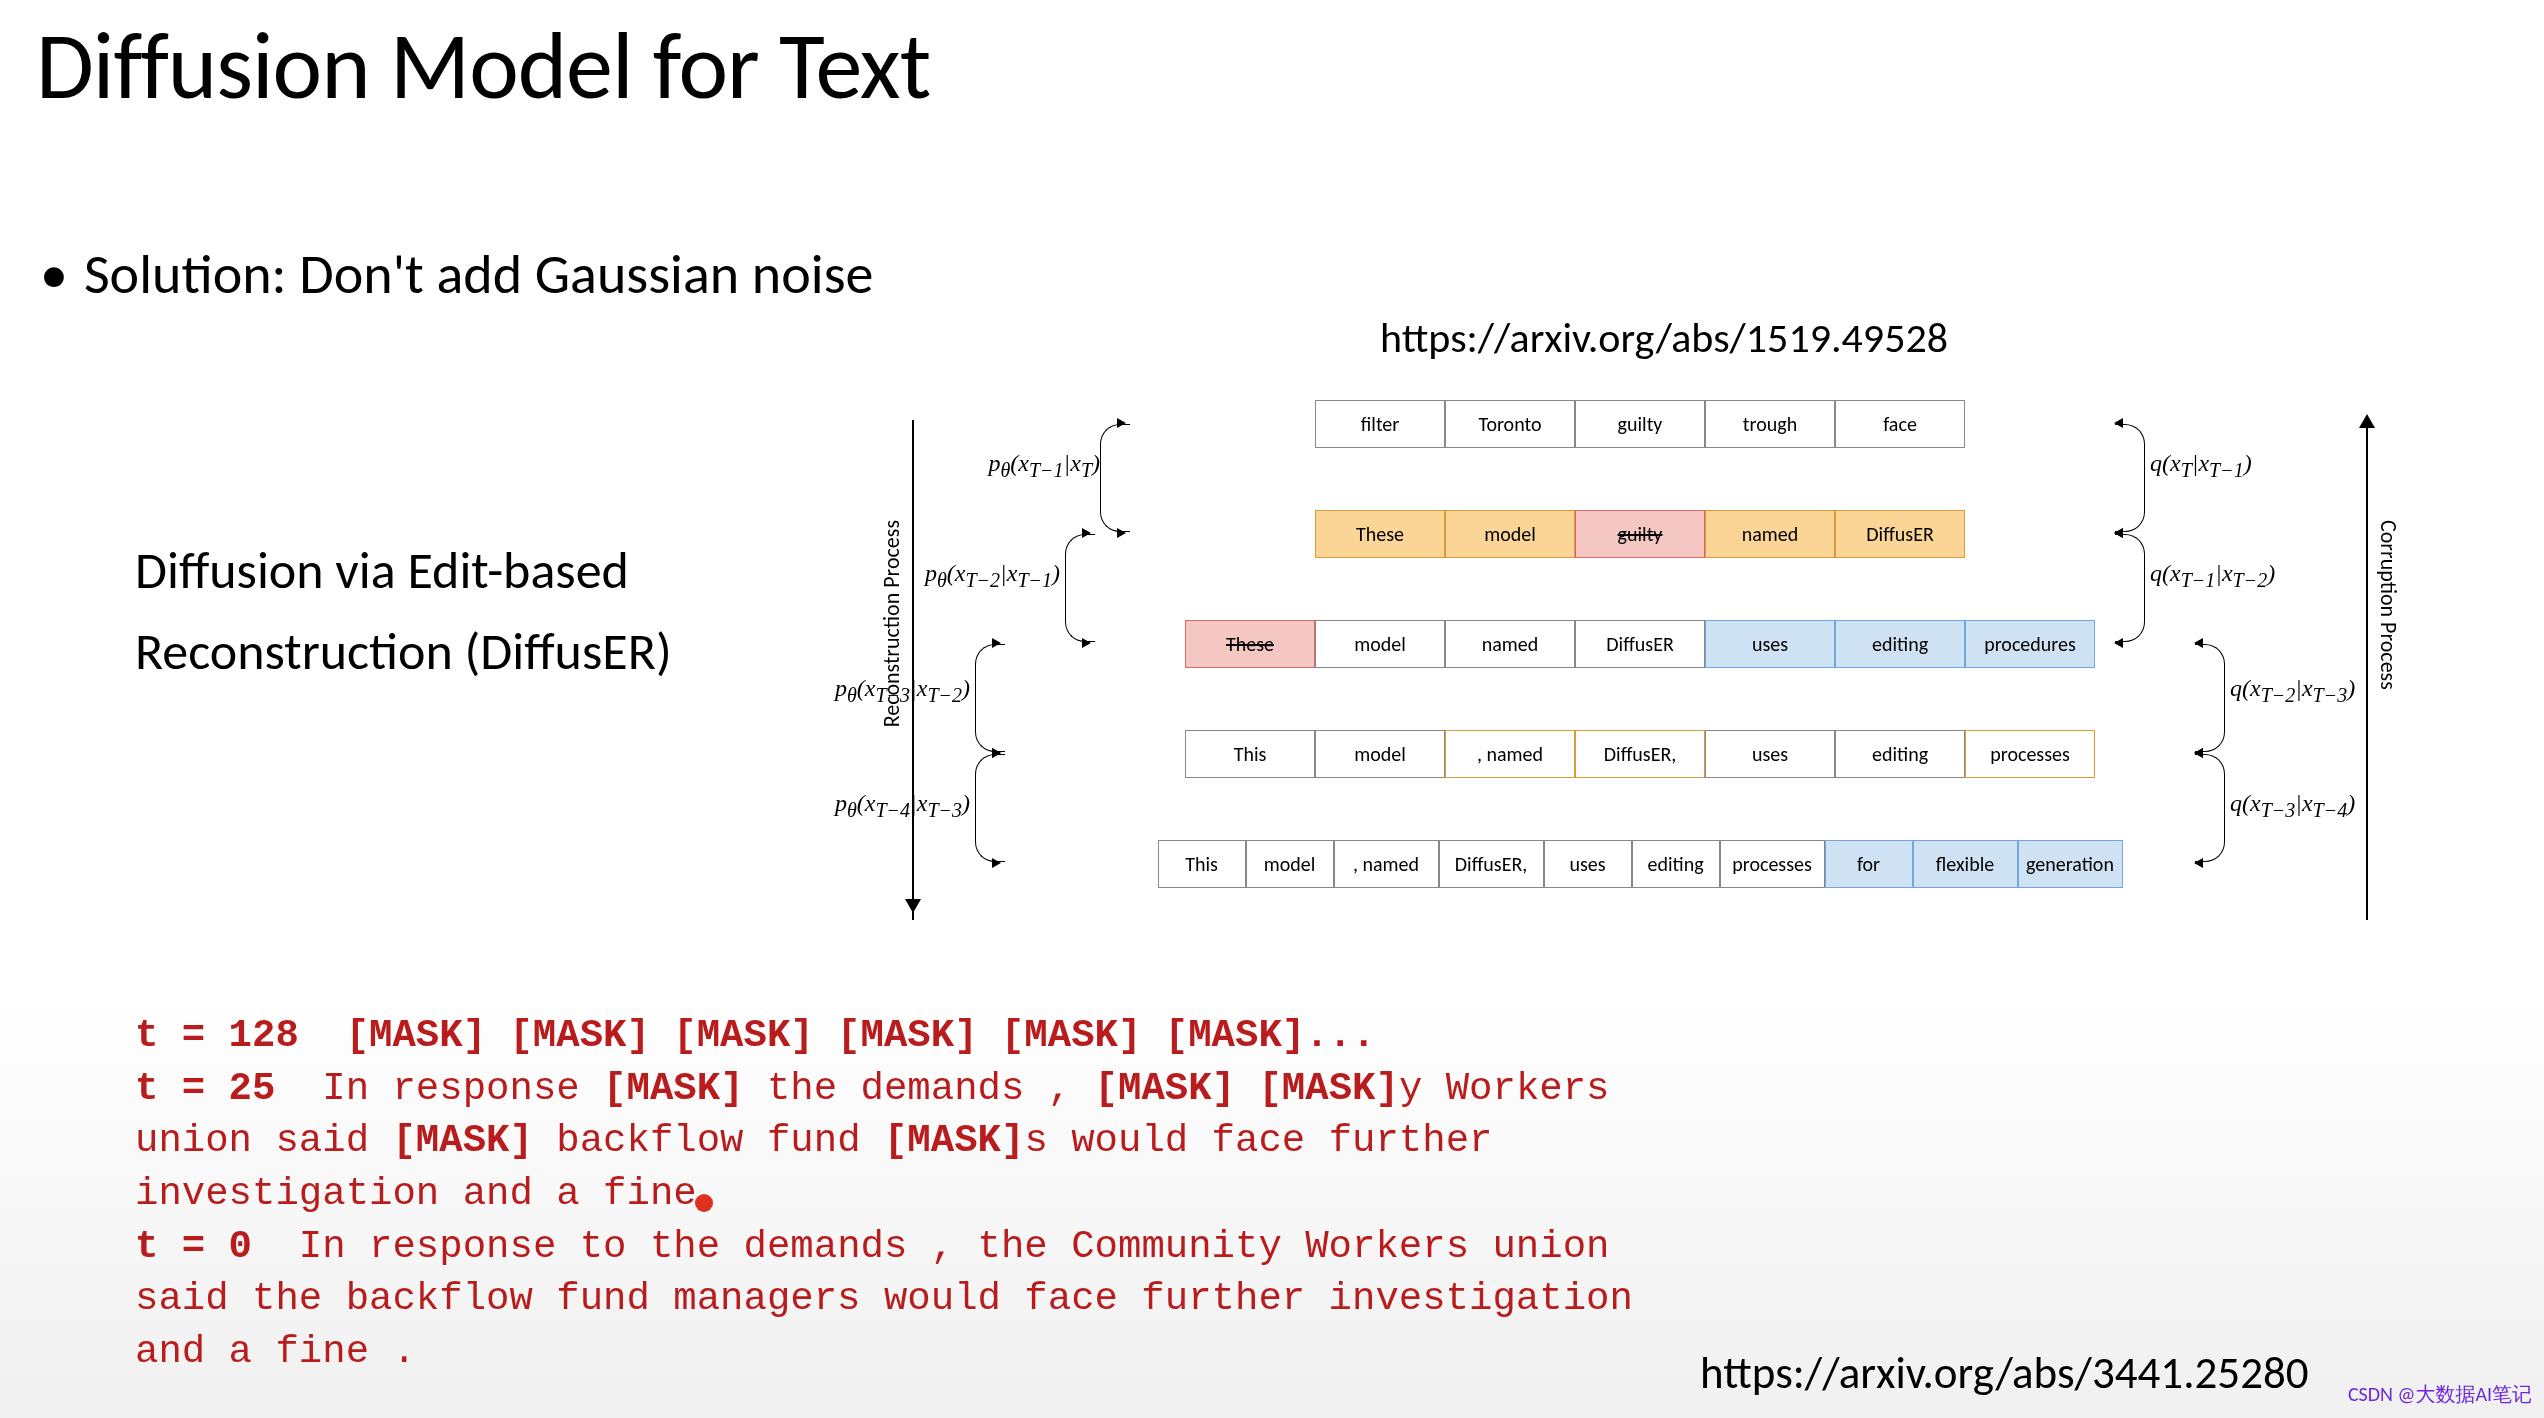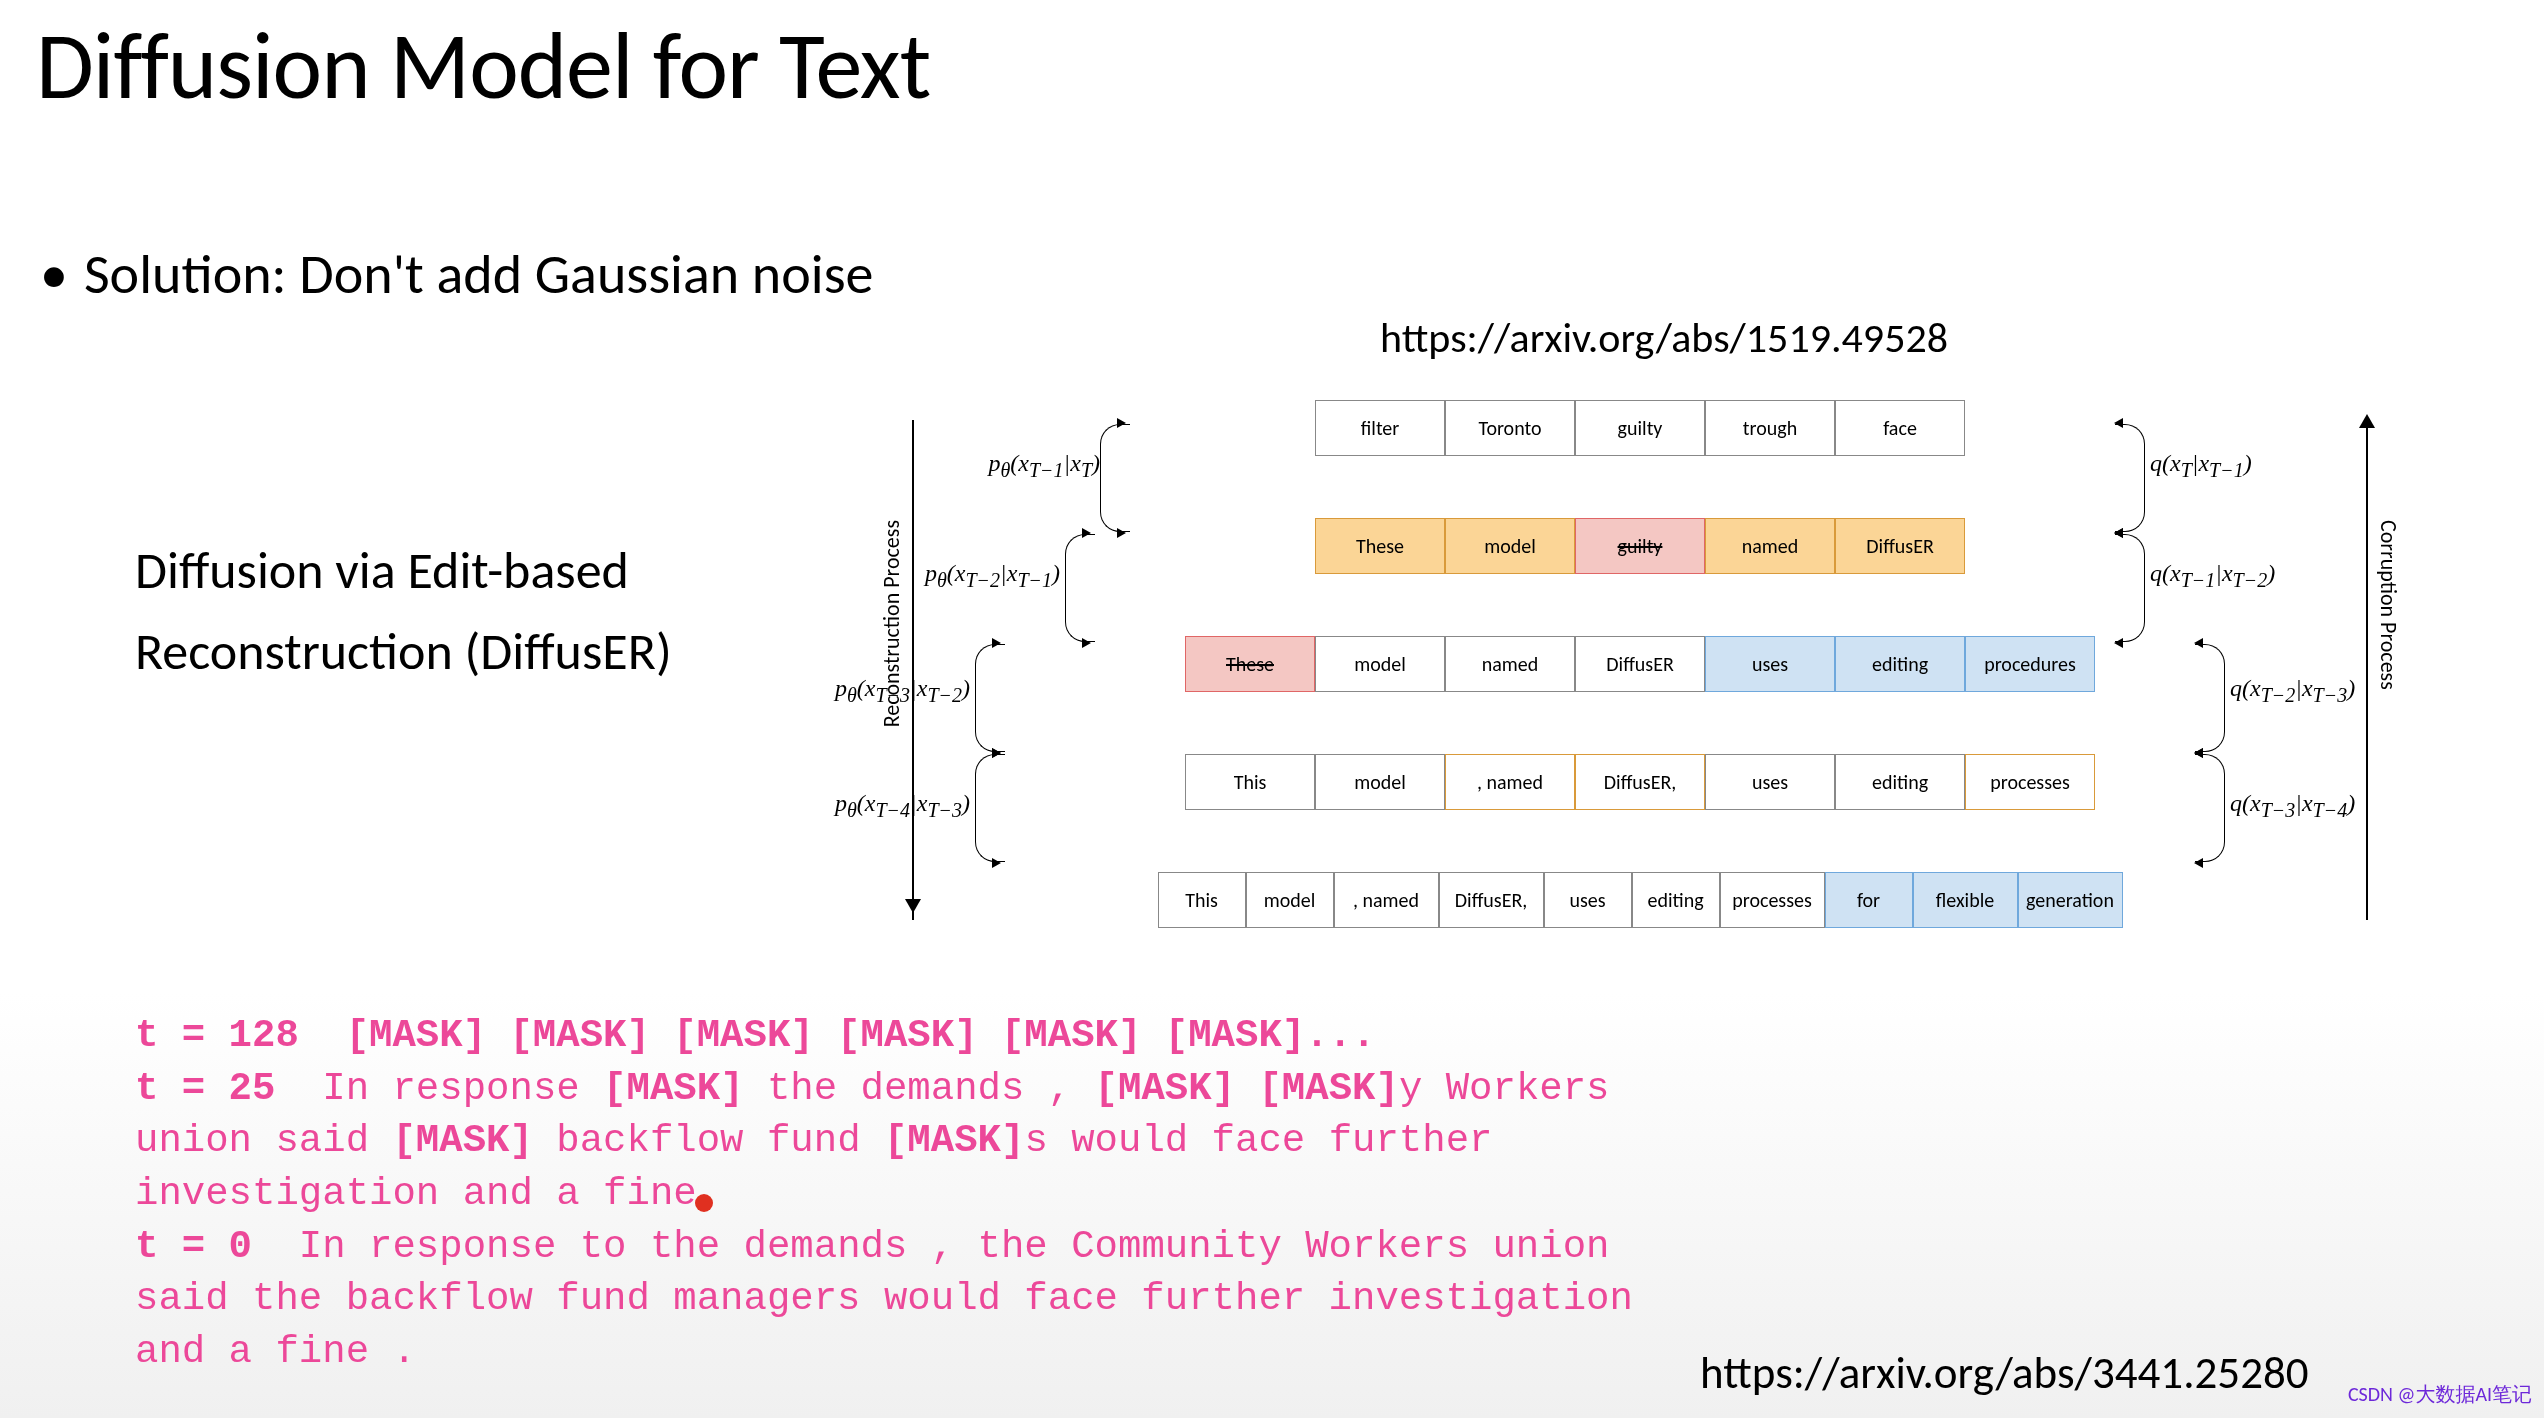--- a/index.html
+++ b/index.html
@@ -122,21 +122,21 @@
     margin-bottom: 62px;
     position: relative;
   }
   .row:last-child { margin-bottom: 0; }
   .cell {
     border: 1px solid #888;
     font-size: 20px;
     display: flex;
     align-items: center;
     justify-content: center;
-    height: 56px;
+    height: 48px;
     background: #fff;
     padding: 0 16px;
     white-space: nowrap;
   }
   .w1 { width: 130px; }
   .ws { width: 105px; }
   .wxs { width: 88px; }
   .orange { background: #fbd596; border-color: #d99a3a; }
   .blue   { background: #cfe2f3; border-color: #6fa8dc; }
   .pink   { background: #f4c7c3; border-color: #e06666; }
@@ -195,21 +195,21 @@
 
   
   .examples {
     position: absolute;
     top: 1010px;
     left: 135px;
     width: 1580px;
     font-family: "Courier New", monospace;
     font-size: 39px;
     line-height: 1.35;
-    color: #ec4899;
+    color: #b91c1c;
   }
   .examples .b { font-weight: bold; }
   .red-dot {
     position: absolute;
     top: 1194px;
     left: 695px;
     width: 18px;
     height: 18px;
     background: #e03020;
     border-radius: 50%;

